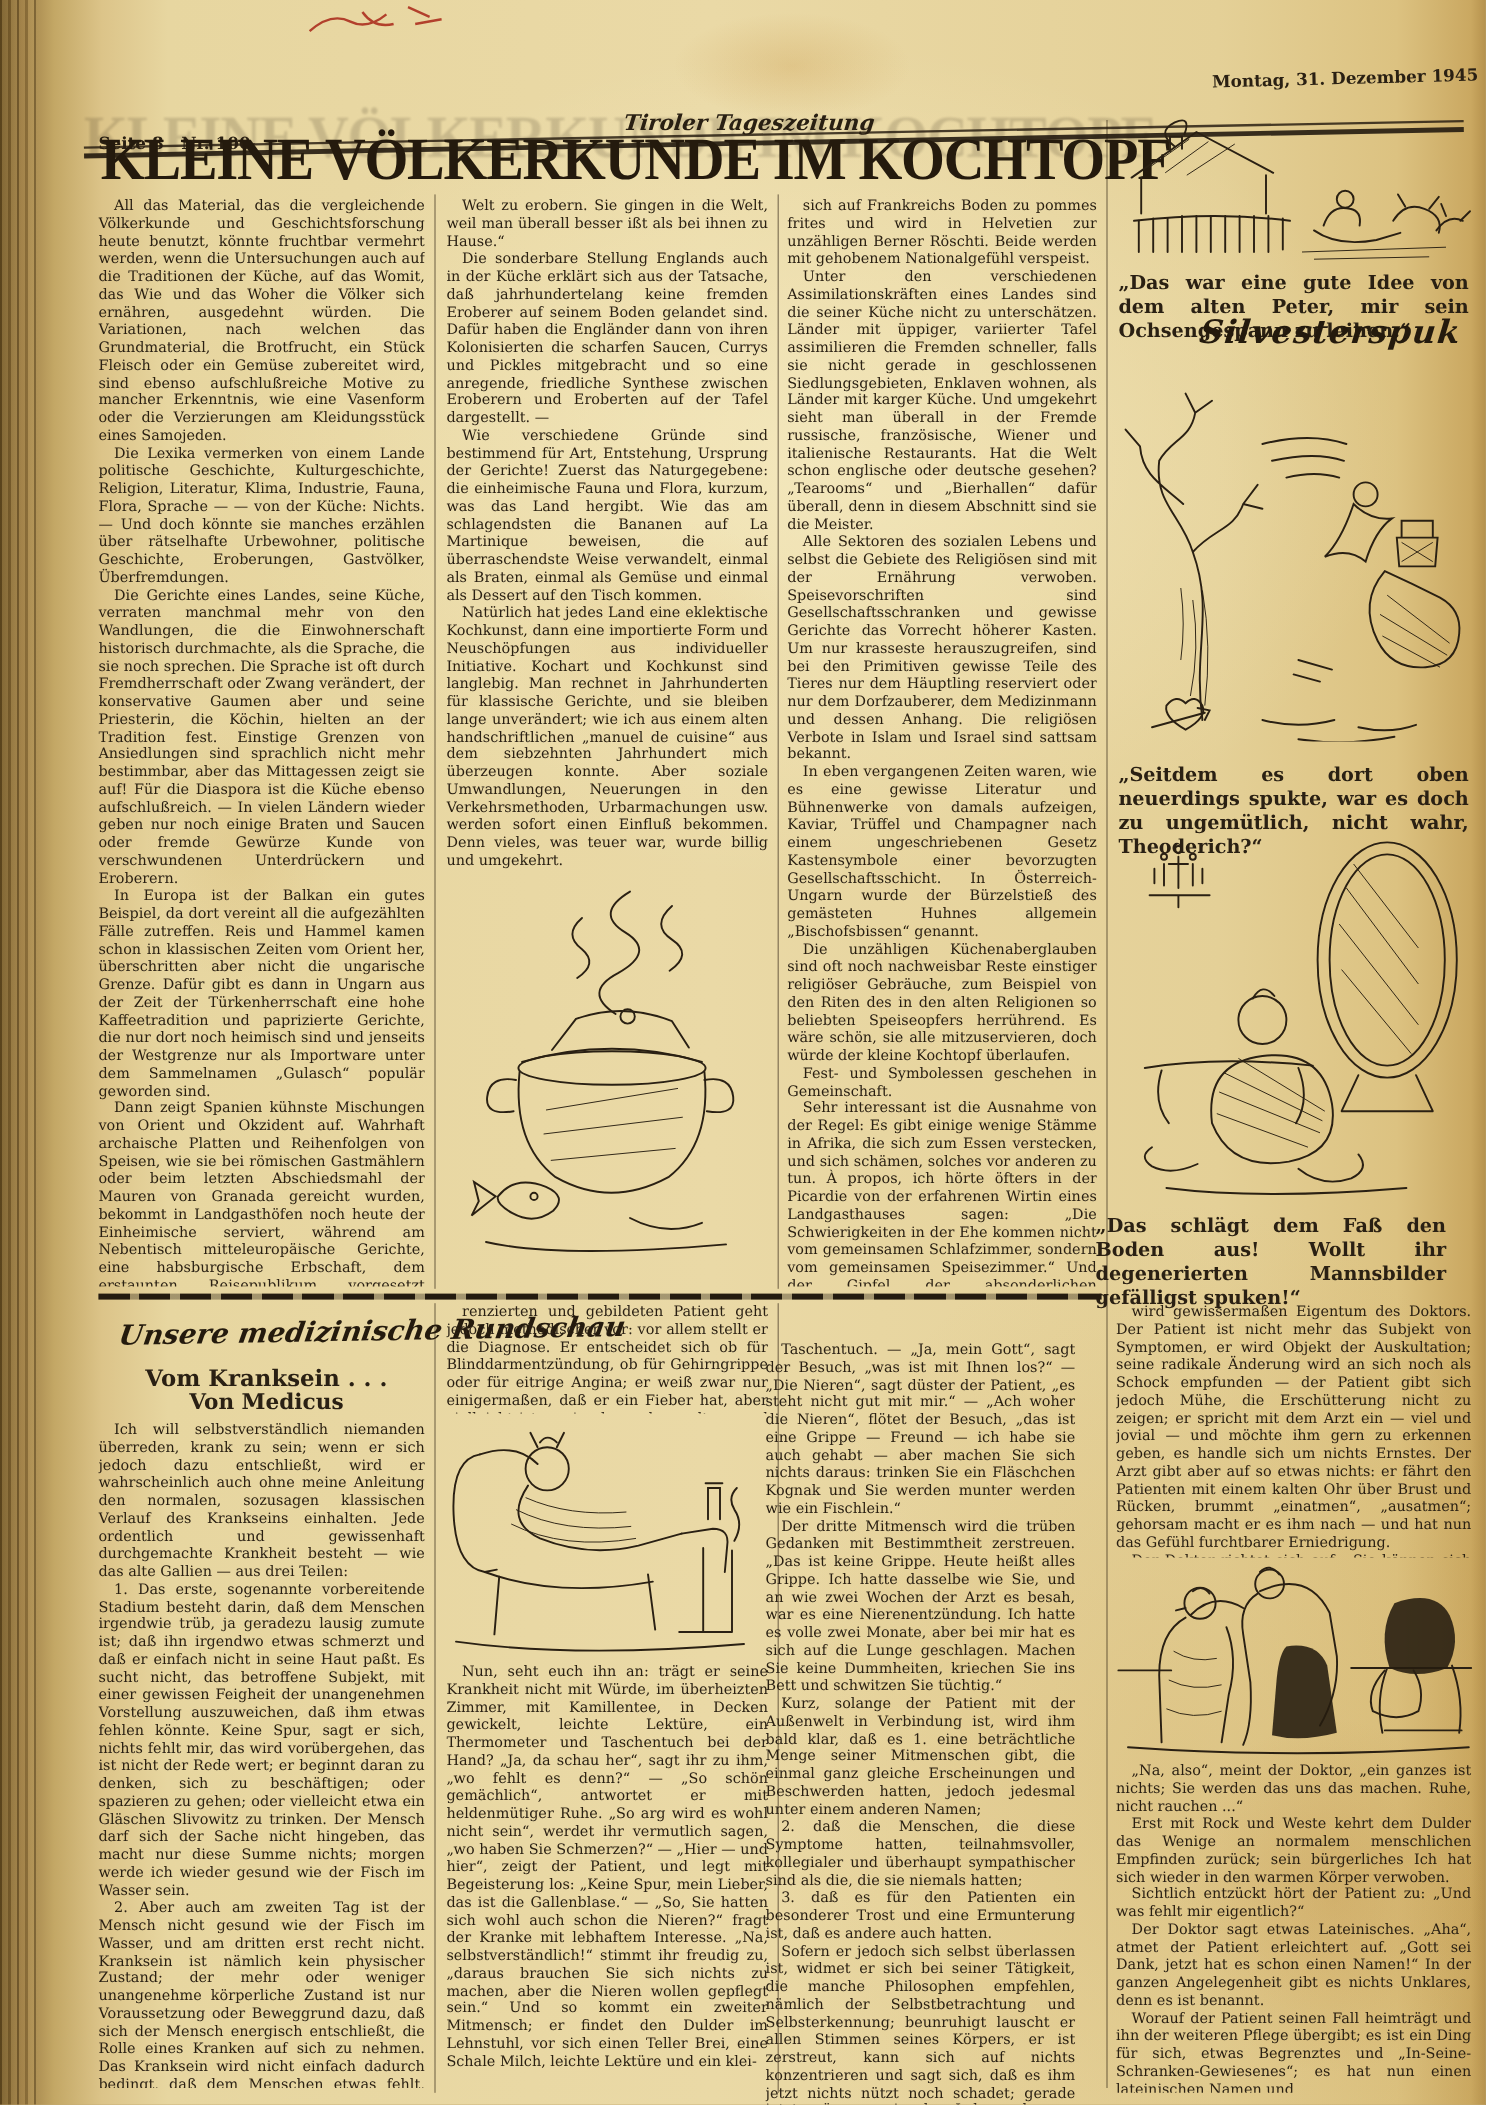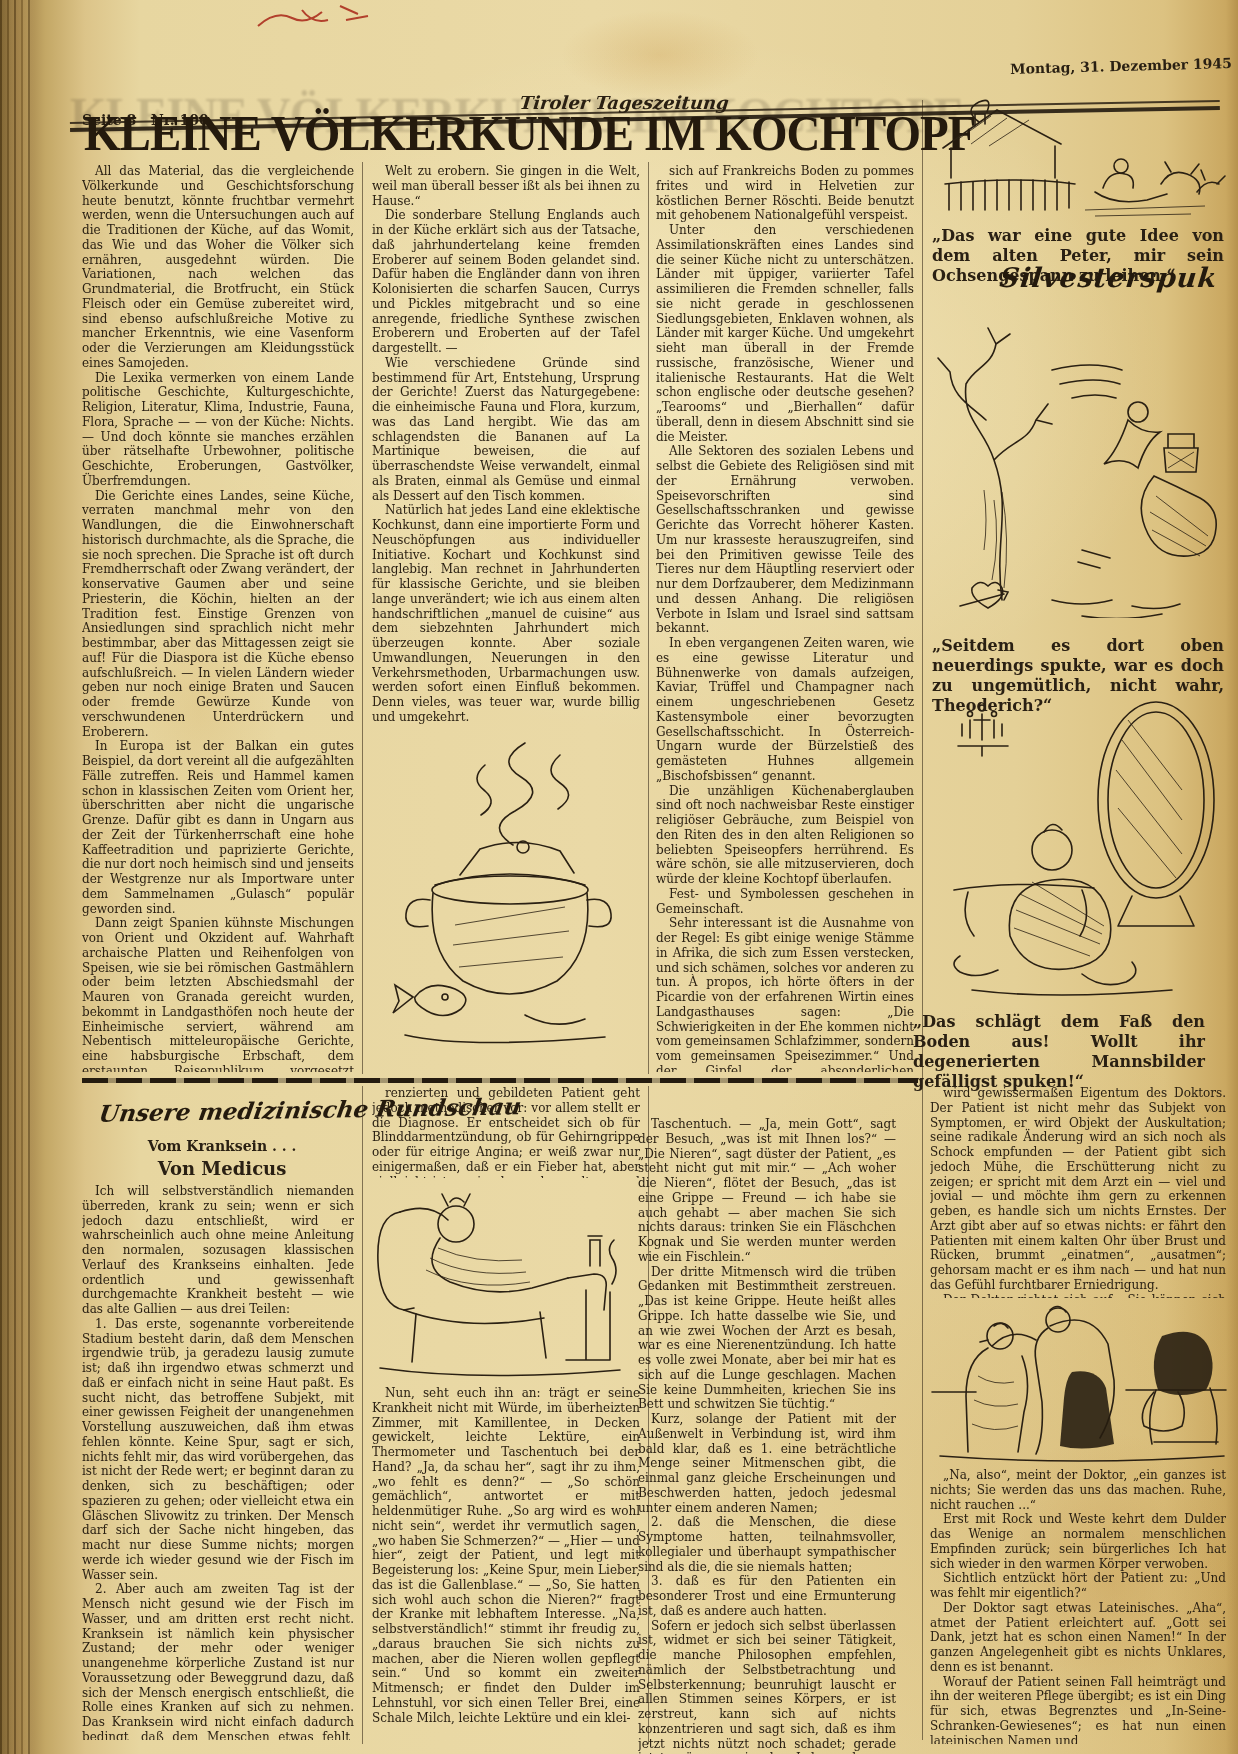--- a/index.html
+++ b/index.html
@@ -24,21 +24,21 @@
   .col{position:absolute;overflow:hidden;font-size:12px;line-height:1.23;text-align:justify;}
   .para{margin:0;text-indent:13px;}
   .headline{position:absolute;font-family:"Liberation Serif",serif;font-weight:bold;
     font-size:47px;letter-spacing:-1px;color:#241a0d;white-space:nowrap;transform:scaleY(1.06);}
   .ghost{opacity:.16;filter:blur(1px);}
   .caption{position:absolute;font-size:16px;font-weight:bold;line-height:1.25;text-align:justify;}
   .sectitle{position:absolute;font-weight:bold;font-style:italic;font-size:27px;letter-spacing:1px;
     color:#241a0d;transform:skewX(-6deg);}
   .medhead{position:absolute;font-weight:bold;font-style:italic;font-size:23px;color:#241a0d;
     transform:skewX(-10deg) rotate(-1deg);white-space:nowrap;}
-  .medsub{position:absolute;font-weight:bold;font-size:14px;width:280px;text-align:center;}
+  .medsub{position:absolute;font-weight:bold;font-size:19px;width:280px;text-align:center;}
   .divider{position:absolute;height:5px;
     background:repeating-linear-gradient(90deg,#241b0f 0 26px, rgba(36,27,15,.35) 26px 34px);}
   svg{display:block;}
   .ink{stroke:#2a2013;fill:none;stroke-width:1.6;stroke-linecap:round;}
   .ink2{stroke:#2a2013;fill:none;stroke-width:.8;}
   .blob{fill:#241b0f;stroke:none;opacity:.88;}
   .red{stroke:#b2402c;fill:none;stroke-width:2;}
 </style>
 </head>
 <body>
@@ -86,21 +86,21 @@
       <p class="para">Zu diesem Chaos der Küchenreminiszenzen steht als Gegenbeispiel die Küche Englands. Karg und monoton im Verhältnis zum Kontinentalen. Basiert wohl auf altkeltischer, sächsisch-germanischer und nordisch-germanischer Grundlage —, ist die englische Küche durch ihre kühle Eigenart so bekannt, daß, wenn man den Engländer charakterisieren will, oft seinen Eßgeschmack als Maßstab nimmt. Die kluge Frau eines mitteleuropäischen Diplomaten sagte, als sie zum erstenmal längeren Aufenthalt in England nahm, bei einem Diner zu ihrem Nachbarn: „Jetzt weiß ich, warum Englands Söhne ausgezogen sind, die</p>
     </div>
   <div class="col" style="left:372px;top:164px;width:268px;height:560px;">
       <p class="para">Welt zu erobern. Sie gingen in die Welt, weil man überall besser ißt als bei ihnen zu Hause.“</p>
       <p class="para">Die sonderbare Stellung Englands auch in der Küche erklärt sich aus der Tatsache, daß jahrhundertelang keine fremden Eroberer auf seinem Boden gelandet sind. Dafür haben die Engländer dann von ihren Kolonisierten die scharfen Saucen, Currys und Pickles mitgebracht und so eine anregende, friedliche Synthese zwischen Eroberern und Eroberten auf der Tafel dargestellt. —</p>
       <p class="para">Wie verschiedene Gründe sind bestimmend für Art, Entstehung, Ursprung der Gerichte! Zuerst das Naturgegebene: die einheimische Fauna und Flora, kurzum, was das Land hergibt. Wie das am schlagendsten die Bananen auf La Martinique beweisen, die auf überraschendste Weise verwandelt, einmal als Braten, einmal als Gemüse und einmal als Dessert auf den Tisch kommen.</p>
       <p class="para">Natürlich hat jedes Land eine eklektische Kochkunst, dann eine importierte Form und Neuschöpfungen aus individueller Initiative. Kochart und Kochkunst sind langlebig. Man rechnet in Jahrhunderten für klassische Gerichte, und sie bleiben lange unverändert; wie ich aus einem alten handschriftlichen „manuel de cuisine“ aus dem siebzehnten Jahrhundert mich überzeugen konnte. Aber soziale Umwandlungen, Neuerungen in den Verkehrsmethoden, Urbarmachungen usw. werden sofort einen Einfluß bekommen. Denn vieles, was teuer war, wurde billig und umgekehrt.</p>
       <p class="para">Die größte europäische Küchenrevolution war die Kartoffelinvasion. Sie hat die Phantasie aller Kochenden befruchtet und die Ernährung von Grund aus umgestaltet. Eine ähnliche Umwälzung kann eventuell unsere zeitgenössische Küche von der Sojabohne aus erfahren.</p>
     </div>
   <div class="col" style="left:656px;top:164px;width:258px;height:908px;">
-      <p class="para">sich auf Frankreichs Boden zu pommes frites und wird in Helvetien zur köstlichen Berner Röschti. Beide benutzt mit gehobenem Nationalgefühl verspeist.</p>
+      <p class="para">sich auf Frankreichs Boden zu pommes frites und wird in Helvetien zur unzähligen Berner Röschti. Beide werden mit gehobenem Nationalgefühl verspeist.</p>
       <p class="para">Unter den verschiedenen Assimilationskräften eines Landes sind die seiner Küche nicht zu unterschätzen. Länder mit üppiger, variierter Tafel assimilieren die Fremden schneller, falls sie nicht gerade in geschlossenen Siedlungsgebieten, Enklaven wohnen, als Länder mit karger Küche. Und umgekehrt sieht man überall in der Fremde russische, französische, Wiener und italienische Restaurants. Hat die Welt schon englische oder deutsche gesehen? „Tearooms“ und „Bierhallen“ dafür überall, denn in diesem Abschnitt sind sie die Meister.</p>
       <p class="para">Alle Sektoren des sozialen Lebens und selbst die Gebiete des Religiösen sind mit der Ernährung verwoben. Speisevorschriften sind Gesellschaftsschranken und gewisse Gerichte das Vorrecht höherer Kasten. Um nur krasseste herauszugreifen, sind bei den Primitiven gewisse Teile des Tieres nur dem Häuptling reserviert oder nur dem Dorfzauberer, dem Medizinmann und dessen Anhang. Die religiösen Verbote in Islam und Israel sind sattsam bekannt.</p>
       <p class="para">In eben vergangenen Zeiten waren, wie es eine gewisse Literatur und Bühnenwerke von damals aufzeigen, Kaviar, Trüffel und Champagner nach einem ungeschriebenen Gesetz Kastensymbole einer bevorzugten Gesellschaftsschicht. In Österreich-Ungarn wurde der Bürzelstieß des gemästeten Huhnes allgemein „Bischofsbissen“ genannt.</p>
       <p class="para">Die unzähligen Küchenaberglauben sind oft noch nachweisbar Reste einstiger religiöser Gebräuche, zum Beispiel von den Riten des in den alten Religionen so beliebten Speiseopfers herrührend. Es wäre schön, sie alle mitzuservieren, doch würde der kleine Kochtopf überlaufen.</p>
       <p class="para">Fest- und Symbolessen geschehen in Gemeinschaft.</p>
       <p class="para">Sehr interessant ist die Ausnahme von der Regel: Es gibt einige wenige Stämme in Afrika, die sich zum Essen verstecken, und sich schämen, solches vor anderen zu tun. À propos, ich hörte öfters in der Picardie von der erfahrenen Wirtin eines Landgasthauses sagen: „Die Schwierigkeiten in der Ehe kommen nicht vom gemeinsamen Schlafzimmer, sondern vom gemeinsamen Speisezimmer.“ Und der Gipfel der absonderlichen Vereinfachung ist Mazdaznan aus Persien, die Religion des Grünzeugs und des Wassers, sehr viel Wassers. Mit bis zu fünf Litern am Tage waschen sie ihr Inneres von jeder Sünde rein, und da sie alles auch noch roh essen, wäre ein „Welt-Mazdaznan“ das Ende des Kochherdes.</p>
       <p class="para">Um all diesen Phänomenen gründlich nachzugehen und sie wissenschaftlich zu verwerten, sollte eigentlich eine neue wissenschaftliche Disziplin kreiert werden. Ein Gericht, das in seinen Grundmotiven über eine Entfernung von viertausend Kilometern sich unerklärlich wiederholt und sporadisch eingesprengt im Hohen Norden, wie in den Tropen zu finden ist, dürfte genau so aufschlußreich sein wie der versteckte Sinn der Ornamente einer mexikanischen Pferdedecke für den Ethnologen oder eine Austernbank auf Bergeshöhe für den Geologen.</p>
     </div>
 
   <svg style="position:absolute;left:375px;top:735px;" width="265" height="330" viewBox="0 0 265 330">

